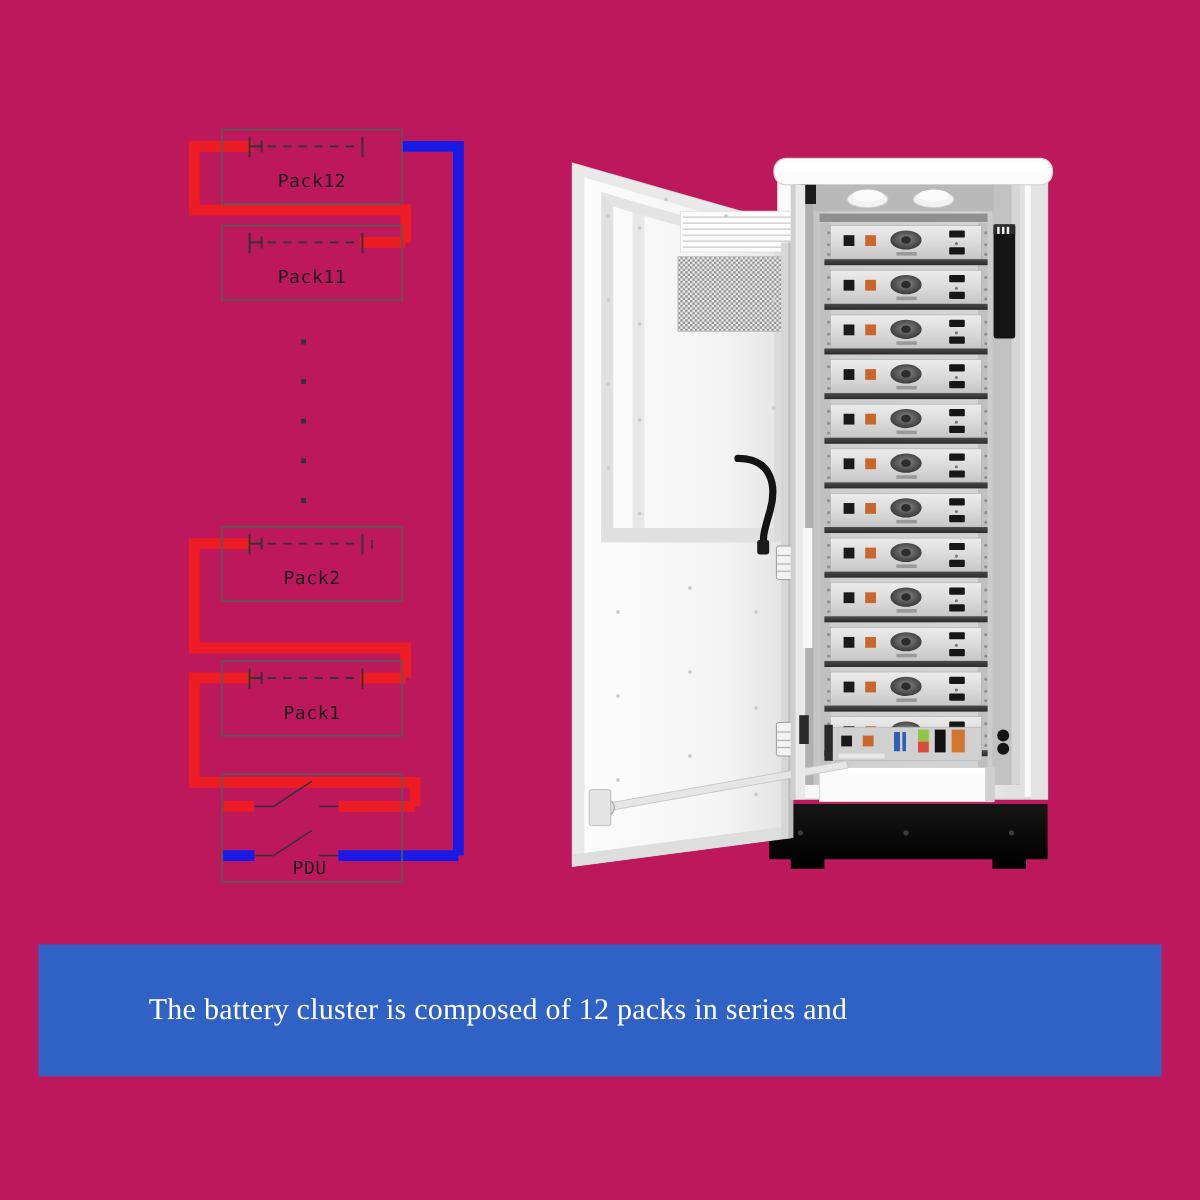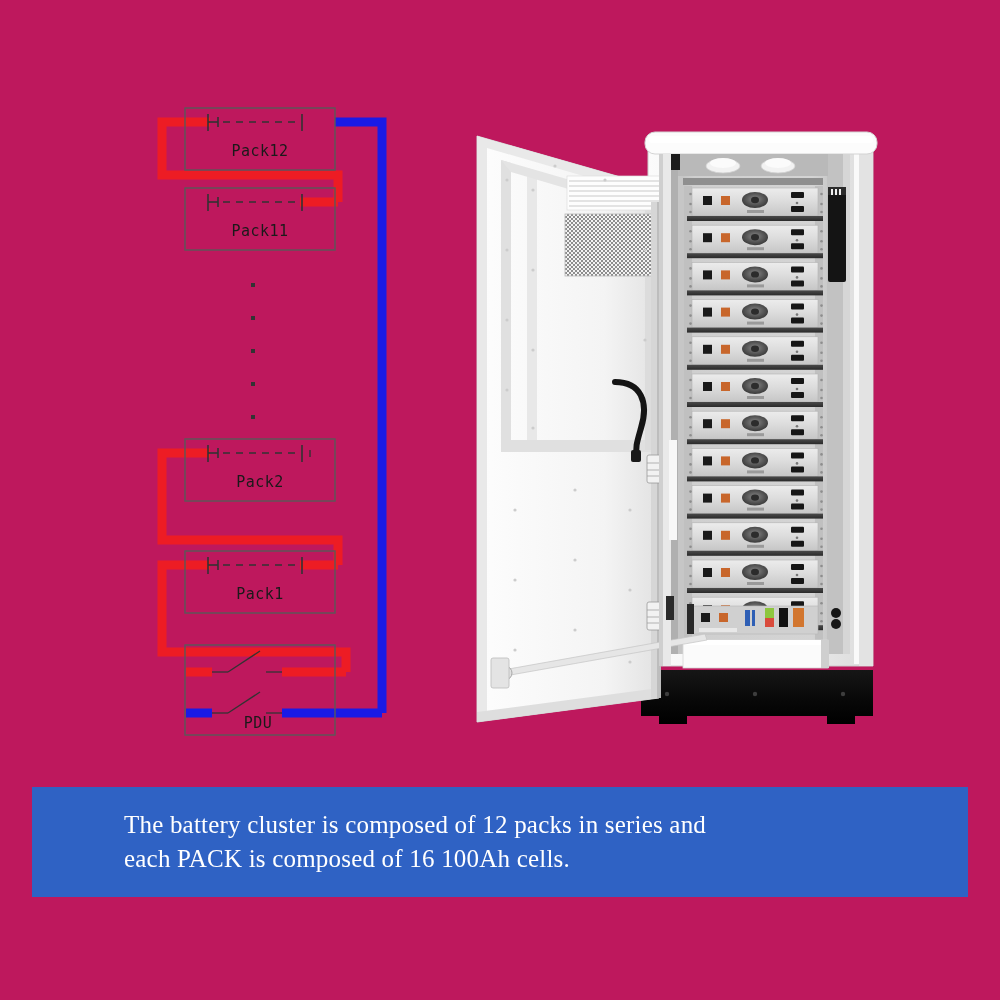--- a/index.html
+++ b/index.html
@@ -609,17 +609,16 @@
         <rect x="214" y="330" width="8" height="100" fill="#f7f7f7"></rect>
         <rect x="211" y="486" width="8" height="24" fill="#2a2a2a"></rect>
       </g>
 
     </svg>
   </div>
 
   <div id="caption-banner">
     <div id="caption-text">
       <div>The battery cluster is composed of 12 packs in series and</div>
-      <div>each PACK is composed of 16 100Ah cells.</div>
     </div>
   </div>
 
 </div>
 
 </body></html>

